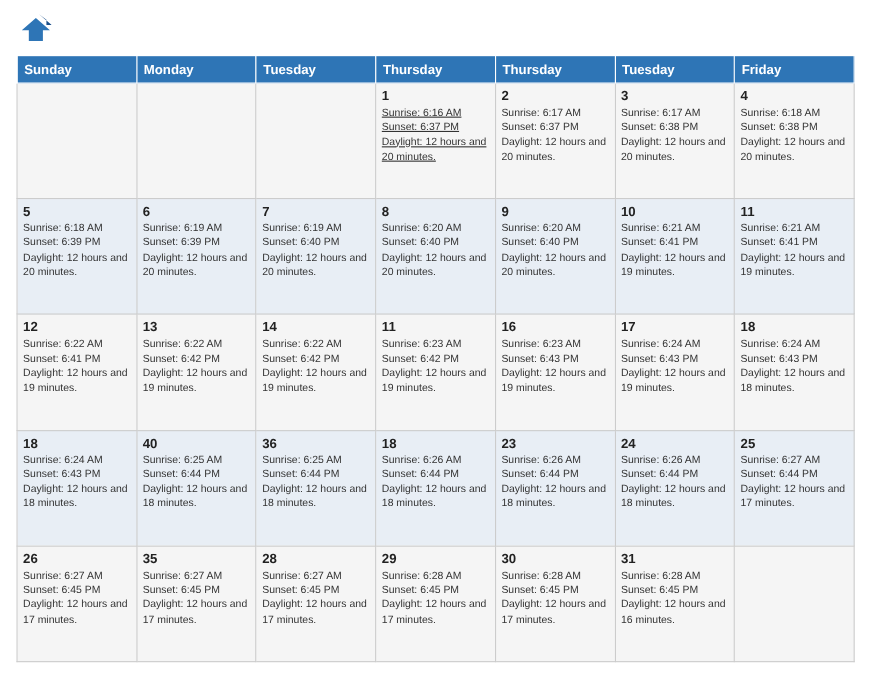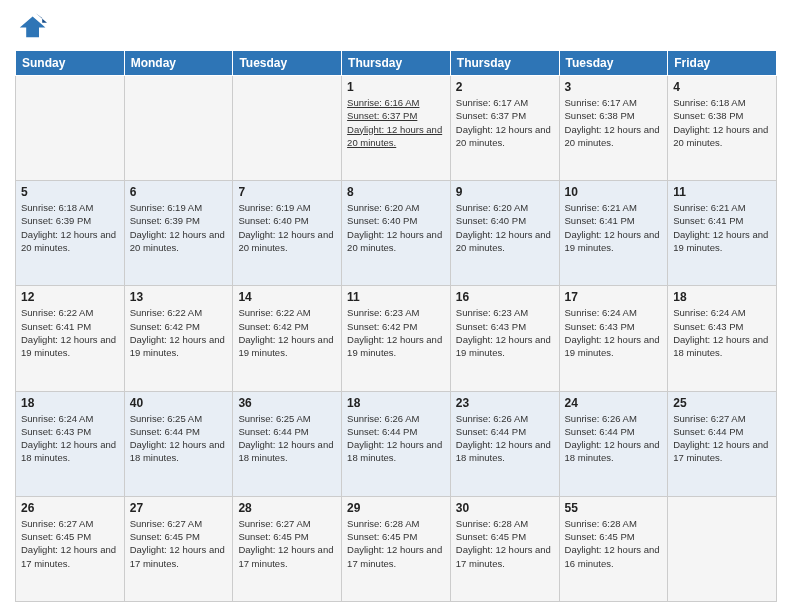--- a/index.html
+++ b/index.html
@@ -291,21 +291,21 @@
           </td>
         </tr>
         <tr>
           <td>
             <div class="day-number">26</div>
             <div class="day-info" style="white-space: pre-line;">Sunrise: 6:27 AM
 Sunset: 6:45 PM
 Daylight: 12 hours and 17 minutes.</div>
           </td>
           <td>
-            <div class="day-number">27</div>
+            <div class="day-number">35</div>
             <div class="day-info" style="white-space: pre-line;">Sunrise: 6:27 AM
 Sunset: 6:45 PM
 Daylight: 12 hours and 17 minutes.</div>
           </td>
           <td>
             <div class="day-number">28</div>
             <div class="day-info" style="white-space: pre-line;">Sunrise: 6:27 AM
 Sunset: 6:45 PM
 Daylight: 12 hours and 17 minutes.</div>
           </td>
@@ -315,21 +315,21 @@
 Sunset: 6:45 PM
 Daylight: 12 hours and 17 minutes.</div>
           </td>
           <td>
             <div class="day-number">30</div>
             <div class="day-info" style="white-space: pre-line;">Sunrise: 6:28 AM
 Sunset: 6:45 PM
 Daylight: 12 hours and 17 minutes.</div>
           </td>
           <td>
-            <div class="day-number">55</div>
+            <div class="day-number">31</div>
             <div class="day-info" style="white-space: pre-line;">Sunrise: 6:28 AM
 Sunset: 6:45 PM
 Daylight: 12 hours and 16 minutes.</div>
           </td>
           <td class="empty-cell"></td>
         </tr>
       </tbody>
   </table>
 </div>
 

